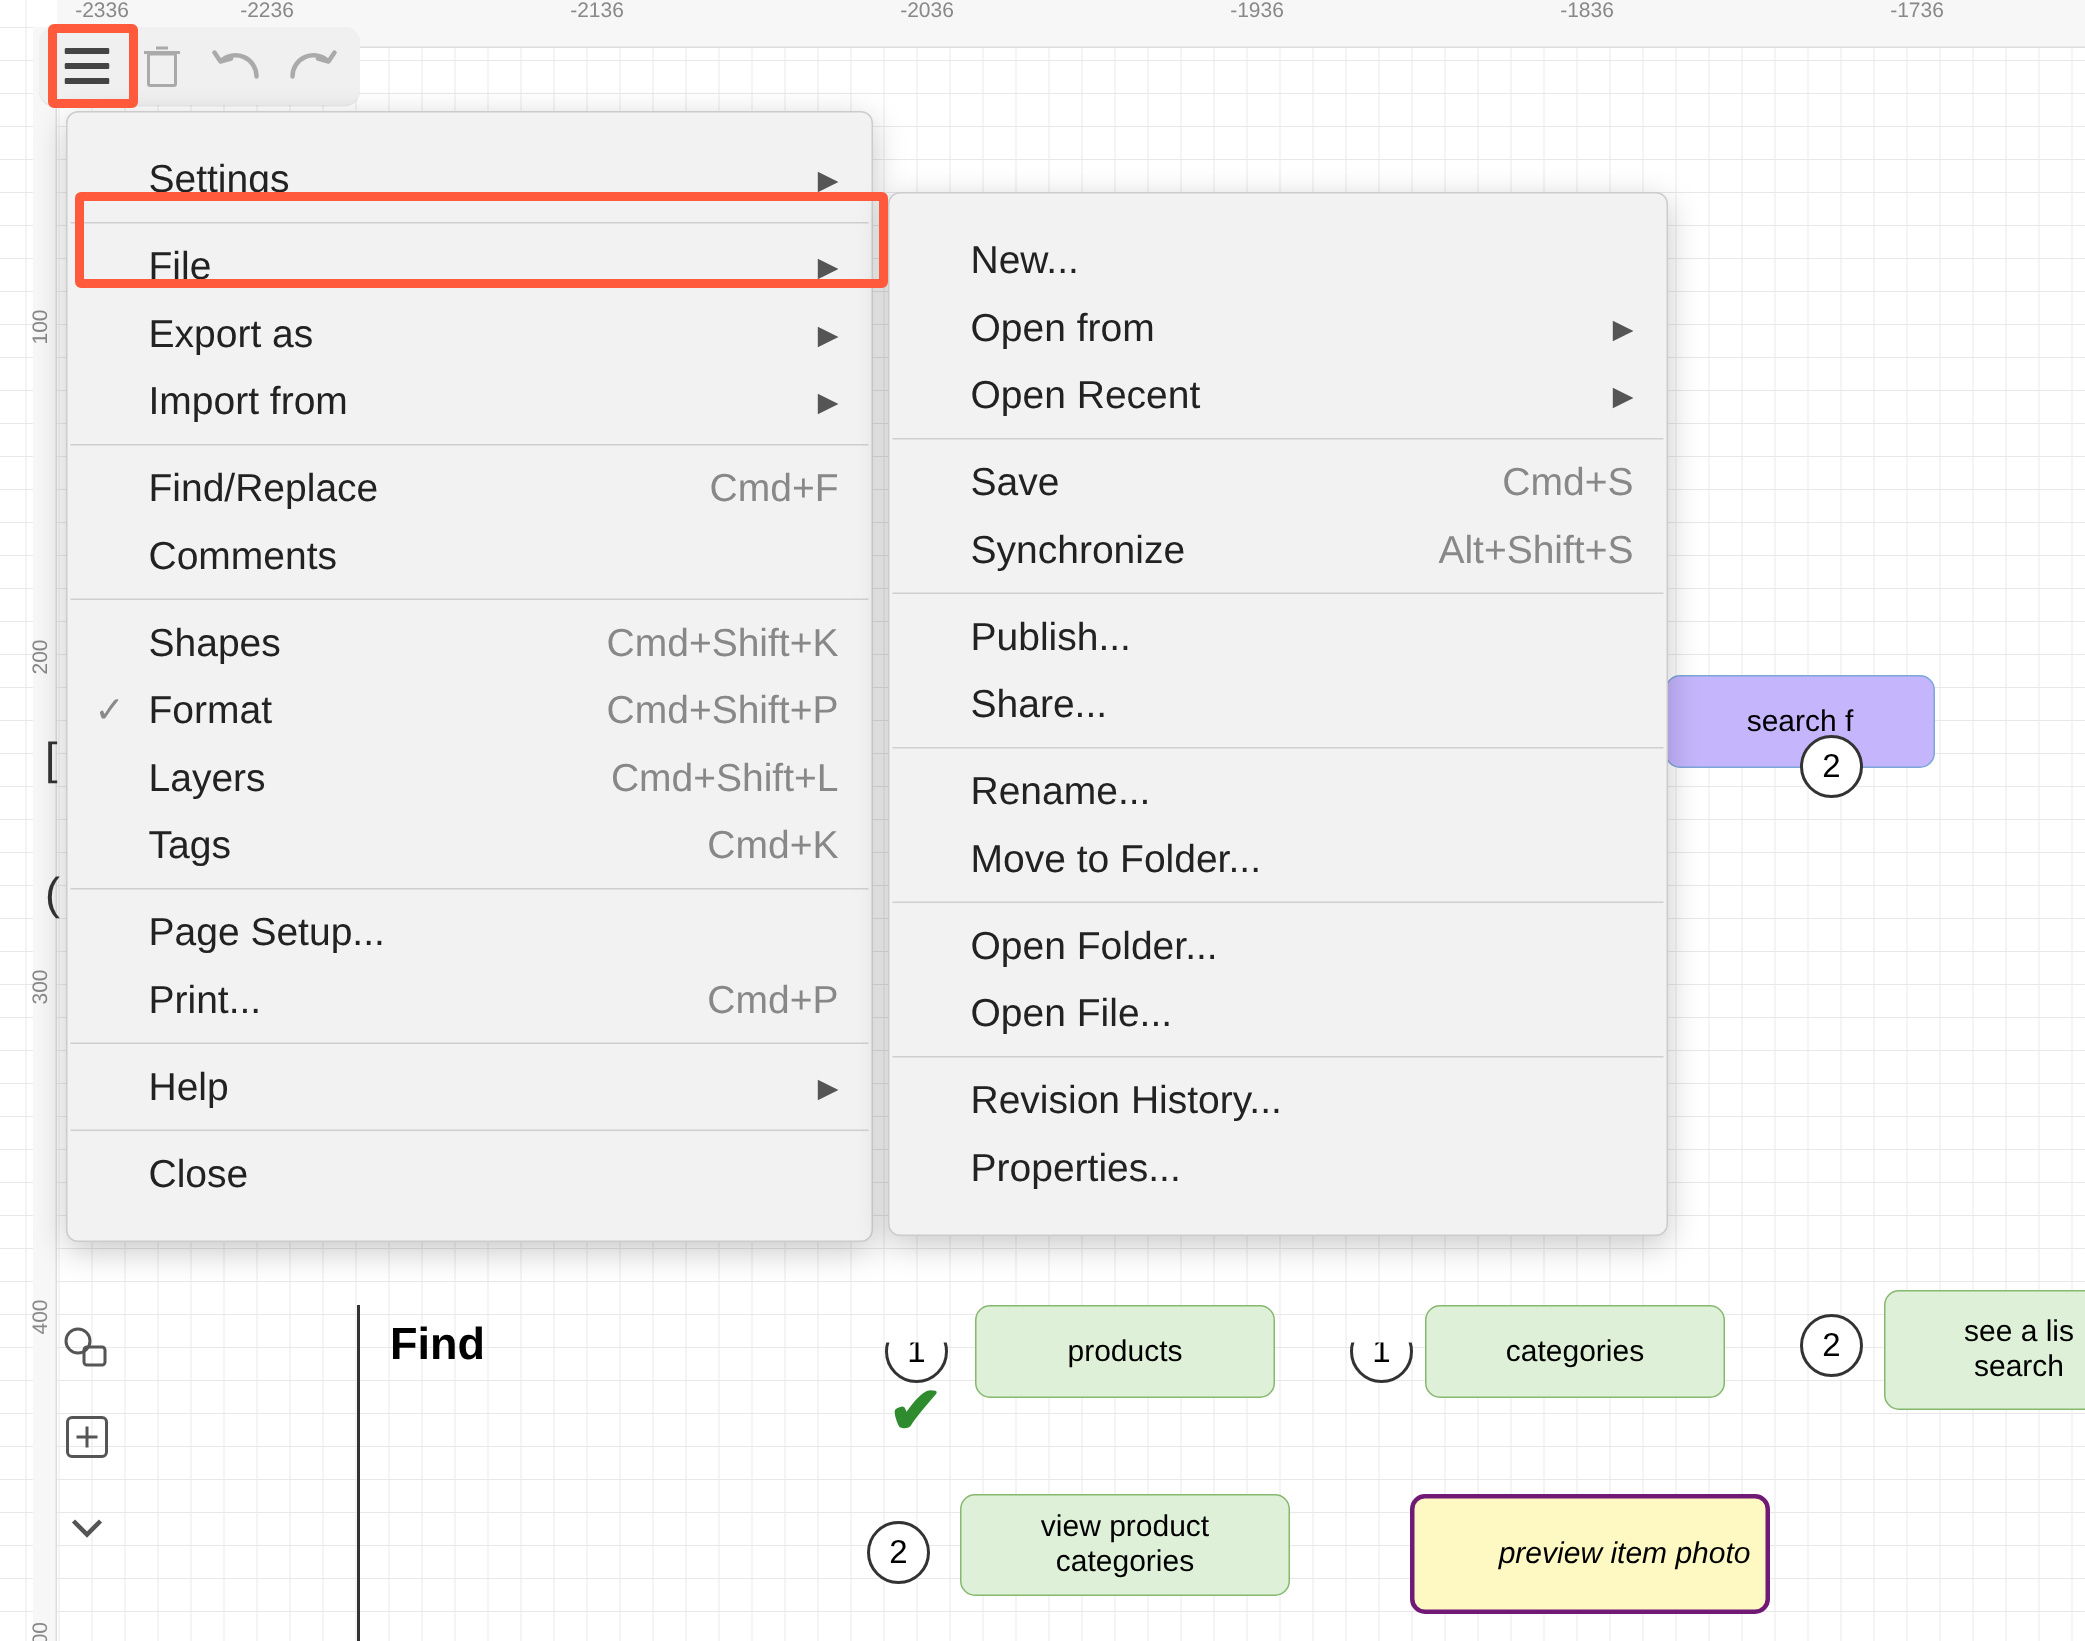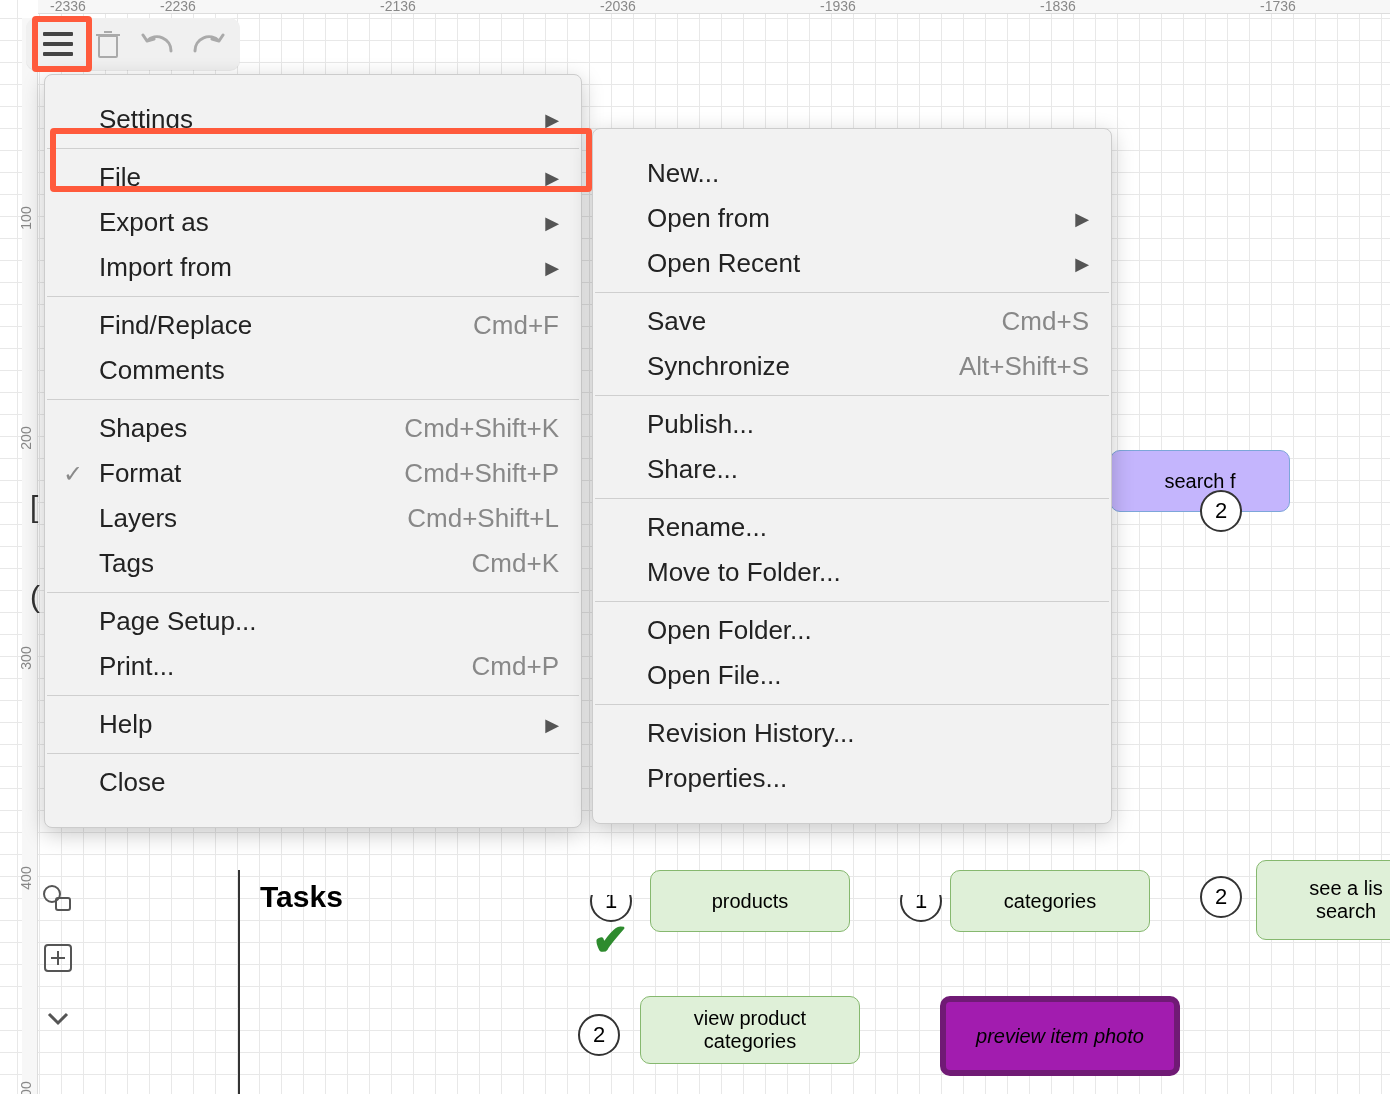--- a/index.html
+++ b/index.html
@@ -21,21 +21,21 @@
       linear-gradient(to right, #e8e8e8 1px, transparent 1px),
       linear-gradient(to bottom, #e8e8e8 1px, transparent 1px);
     background-size: 22px 22px;
     background-position: -5px 18px;
   }
 
   
   .ruler-top {
     position: absolute;
     top: 0; left: 38px; right: 0;
-    height: 14px;
+    height: 32px;
     background: #f7f7f7;
     border-bottom: 1px solid #ddd;
     font-size: 14px;
     color: #888;
   }
   .ruler-top span {
     position: absolute;
     top: -2px;
     transform: translateX(-50%);
   }
@@ -170,23 +170,24 @@
   }
   .blue-box {
     background: #c4b5fd;
     border: 1px solid #7da6d9;
   }
   .green-box {
     background: #dff0d8;
     border: 1px solid #86b86f;
   }
   .yellow-box {
-    background: #a21caf;
-    border: 6px solid #701a75;
+    background: #fef9c3;
+    border: 3px solid #701a75;
     font-style: italic;
+    justify-content: flex-end;
   }
   .circle-badge {
     position: absolute;
     width: 42px;
     height: 42px;
     border-radius: 50%;
     background: #fff;
     border: 2px solid #333;
     display: flex;
     align-items: center;
@@ -259,21 +260,21 @@
   <div class="icon-btn">
     <svg width="34" height="22" viewBox="0 0 34 22" fill="none" stroke="#aaa" stroke-width="3">
       <path d="M4 18 A14 14 0 0 1 28 8 M28 8 l4 -6 M28 8 l-7 -2" stroke-linecap="round"></path>
     </svg>
   </div>
 </div>
 
 <div class="d-glyph" style="top:490px;left:30px">[</div>
 <div class="d-glyph" style="top:580px;left:30px">(</div>
 
-<div class="tasks-label" style="top:880px;left:260px">Tasks</div>
+<div class="tasks-label" style="top:880px;left:260px">Find</div>
 <div class="vline" style="top:870px;left:238px;height:224px"></div>
 
 <div class="canvas-el blue-box" style="top:450px;left:1110px;width:180px;height:62px">
   <span>search f</span>
 </div>
 <div class="circle-badge" style="top:490px;left:1200px">
     <span>2</span>
   </div>
 
 <div class="canvas-el green-box" style="top:870px;left:650px;width:200px;height:62px">

